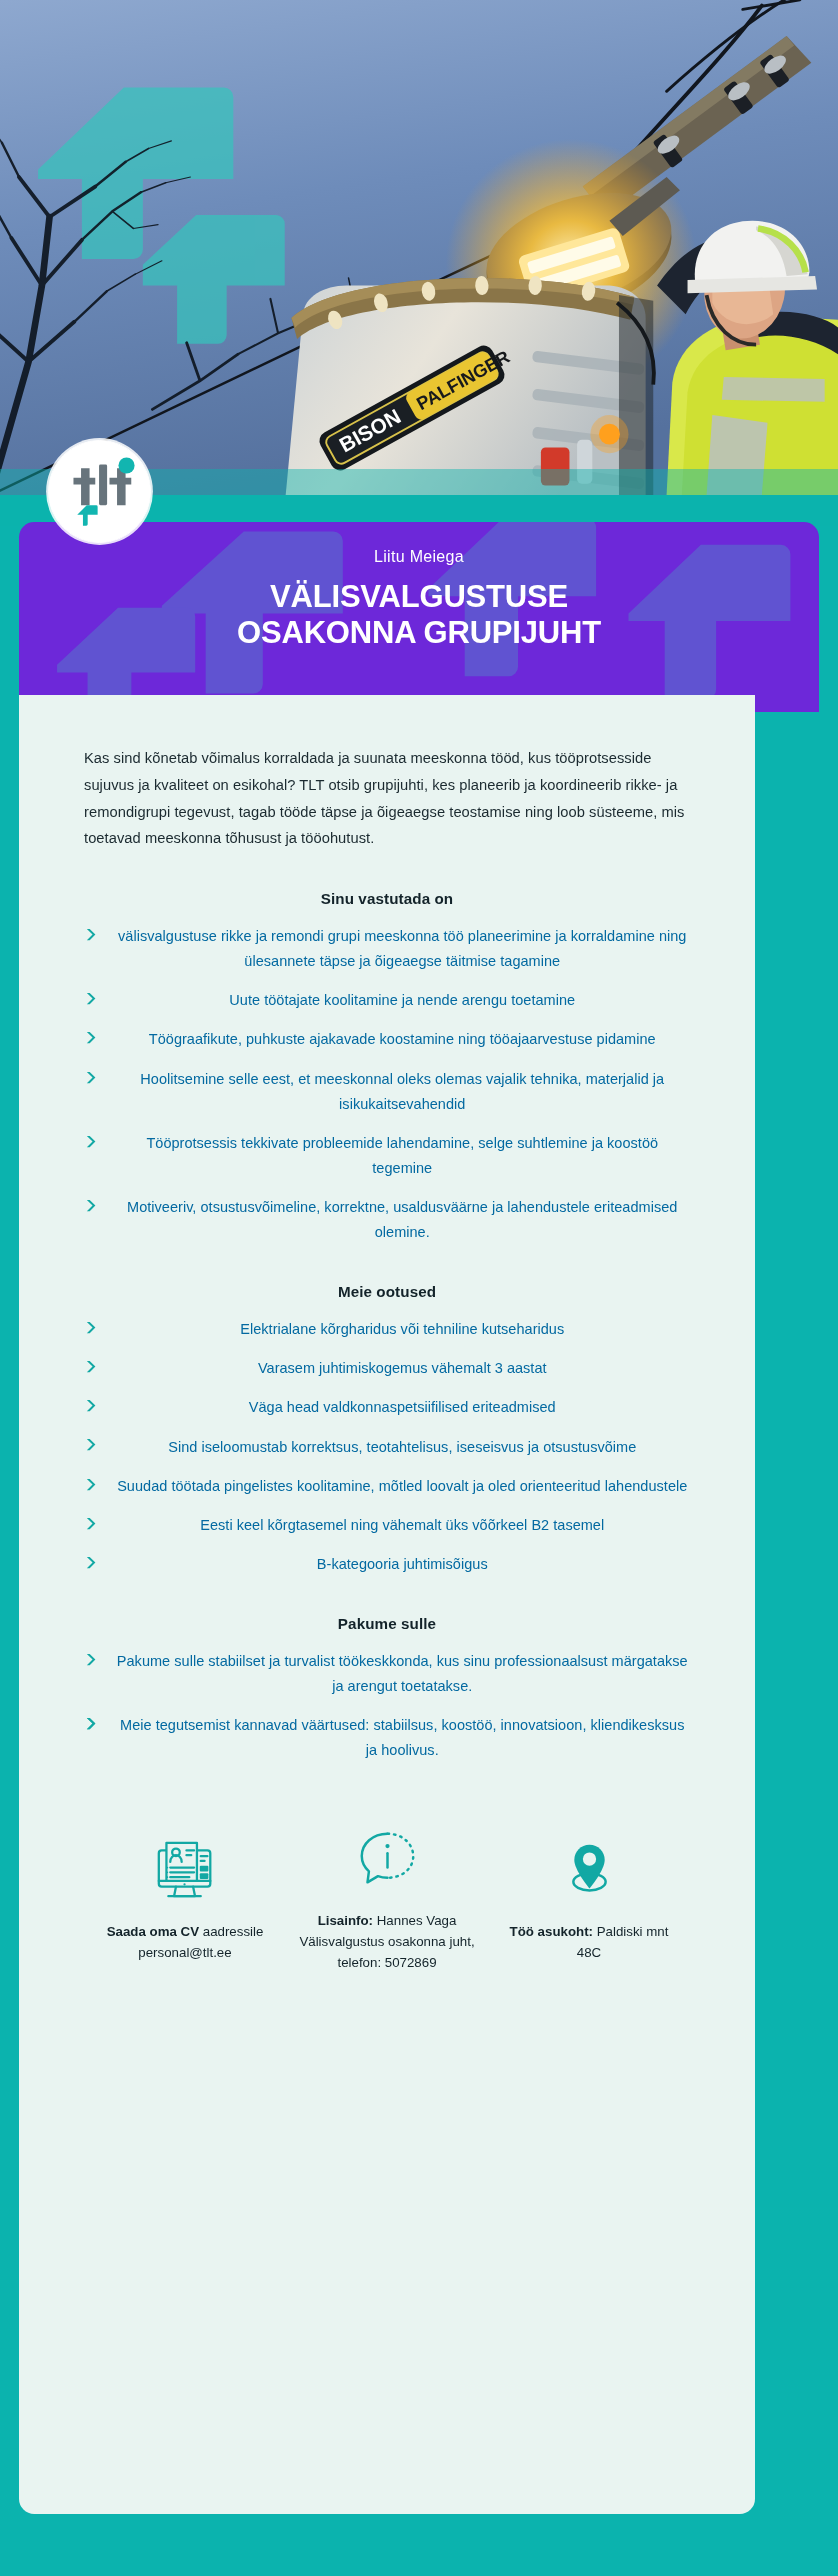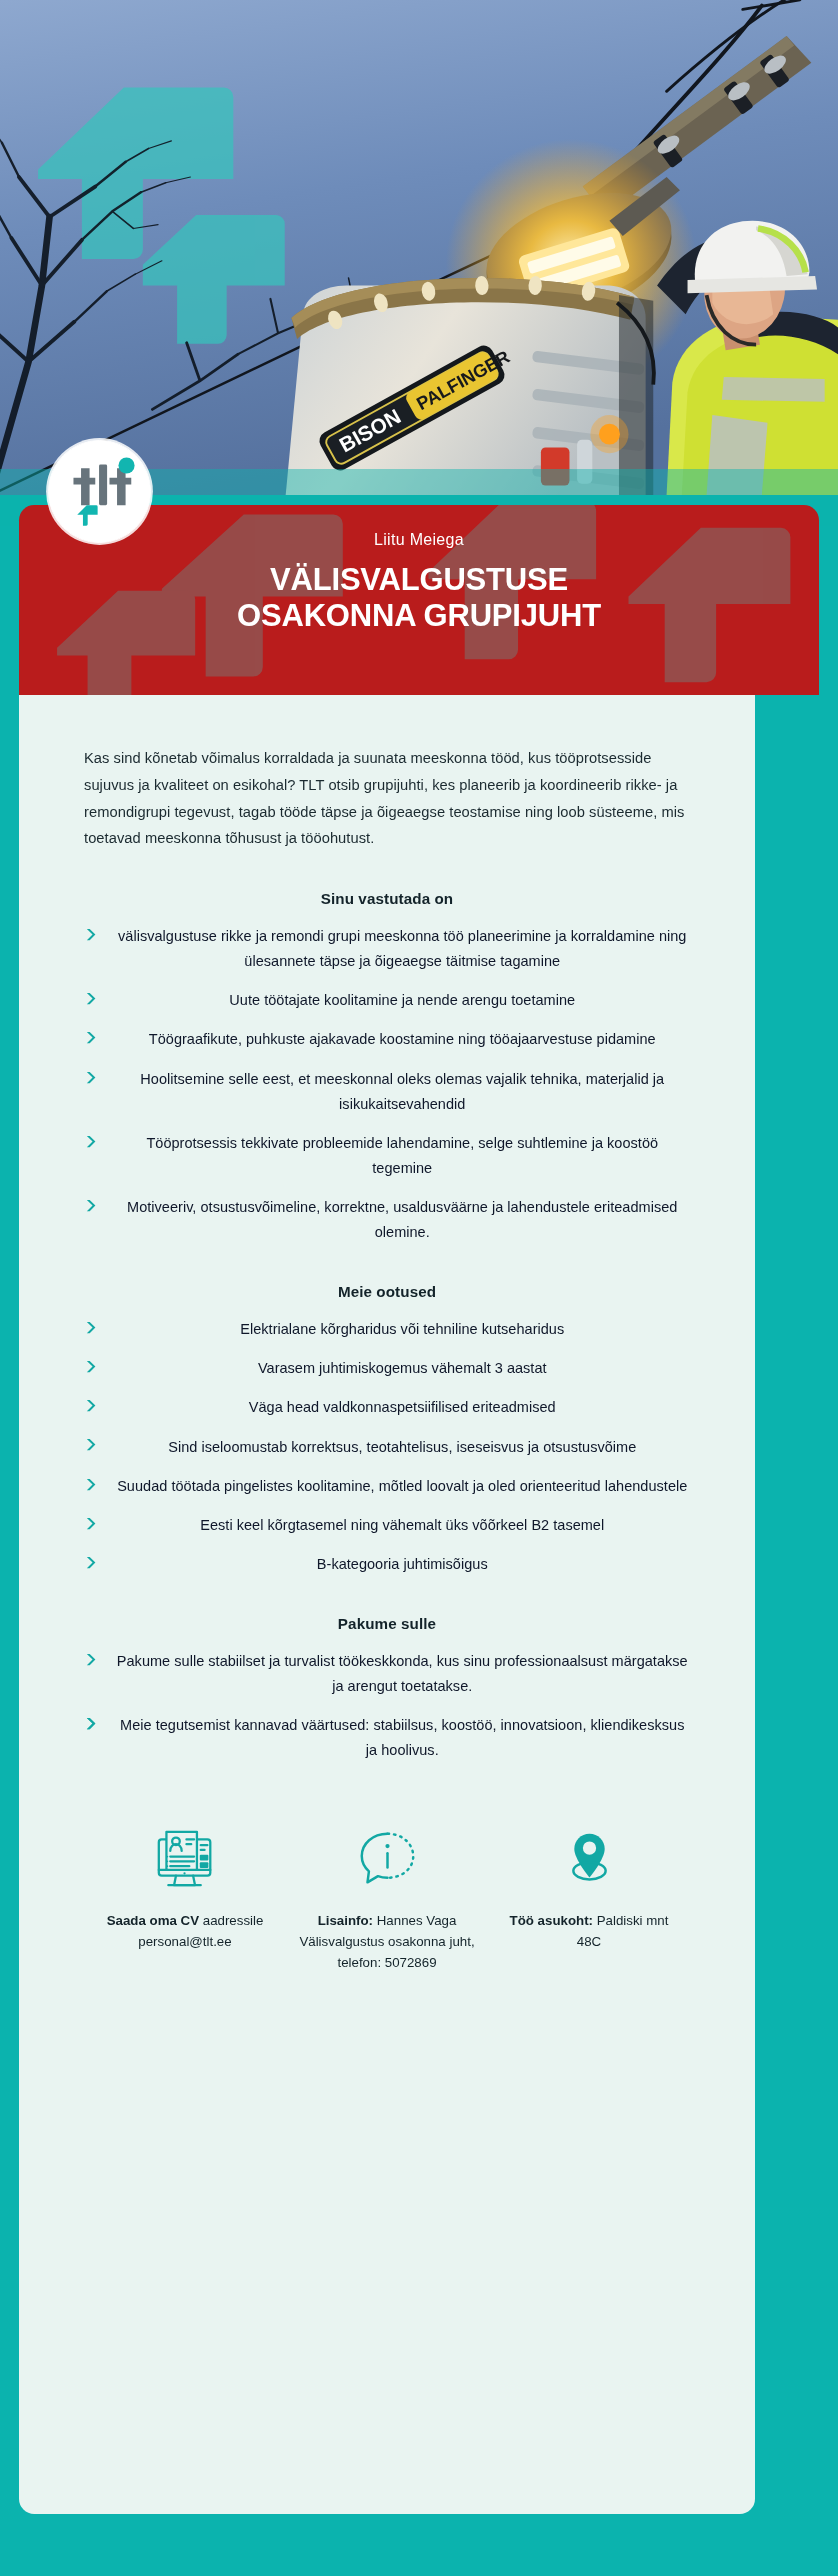--- a/index.html
+++ b/index.html
@@ -33,23 +33,23 @@
   .hero-strip {
     position: absolute;
     left: 0; top: 469px;
     width: 838px; height: 57px;
     background: rgba(11,179,174,.45);
   }
 
   
   .banner {
     position: absolute;
-    left: 19px; top: 505px;
+    left: 19px; top: 522px;
     width: 800px; height: 190px;
-    background: #b91c1c;
+    background: #6d28d9;
     border-radius: 15.2px 15.2px 0 0;
     overflow: hidden;
   }
   .banner-deco { position: absolute; inset: 0; opacity: .5; }
   .banner-inner {
     position: relative;
     z-index: 2;
     padding-top: 25px;
     text-align: center;
   }
@@ -113,37 +113,38 @@
     letter-spacing: 0.1px;
   }
 
   ul.bullets { list-style: none; }
   ul.bullets li {
     position: relative;
     padding-left: 30.5px;
     margin-bottom: 14.3px;
     font-size: 14.5px;
     line-height: 1.72;
-    color: #0f172a;
+    color: #0369a1;
     letter-spacing: 0.03px;
   }
   ul.bullets li .chev {
     position: absolute;
     left: 0; top: 2.9px;
     width: 15.2px; height: 15.2px;
     color: #12a8a4;
     display: inline-block;
   }
   ul.bullets li .chev svg { display:block; }
 
   
   .footer {
     display: flex;
     margin-top: 61px;
     padding-bottom: 25px;
+    align-items: center;
   }
   .fcol {
     flex: 1;
     text-align: center;
     padding: 0 7.6px;
   }
   .ficon {
     height: 69px;
     display: flex;
     align-items: center;

